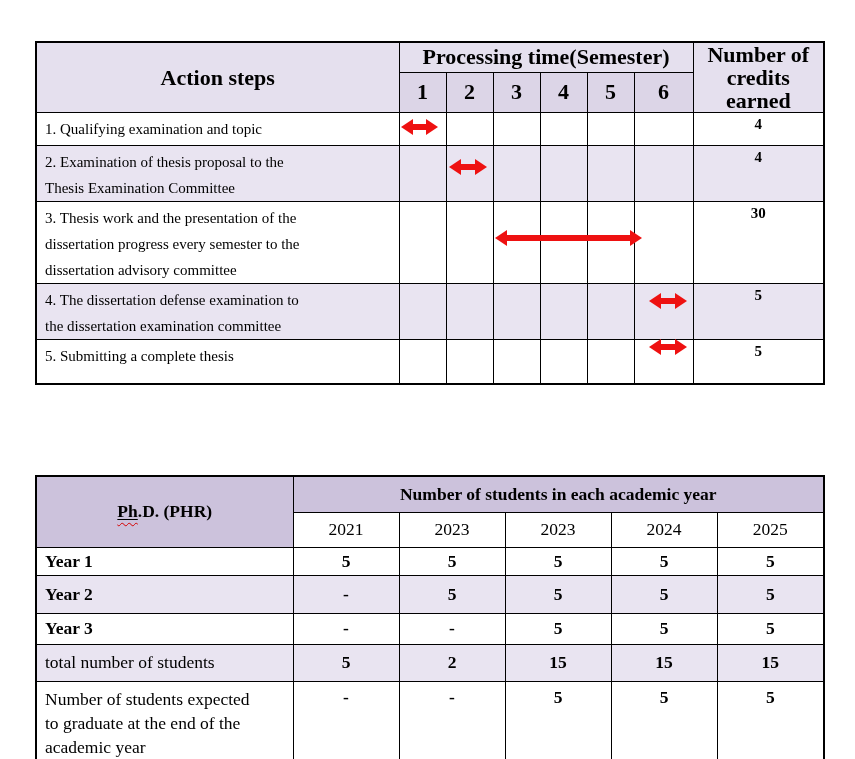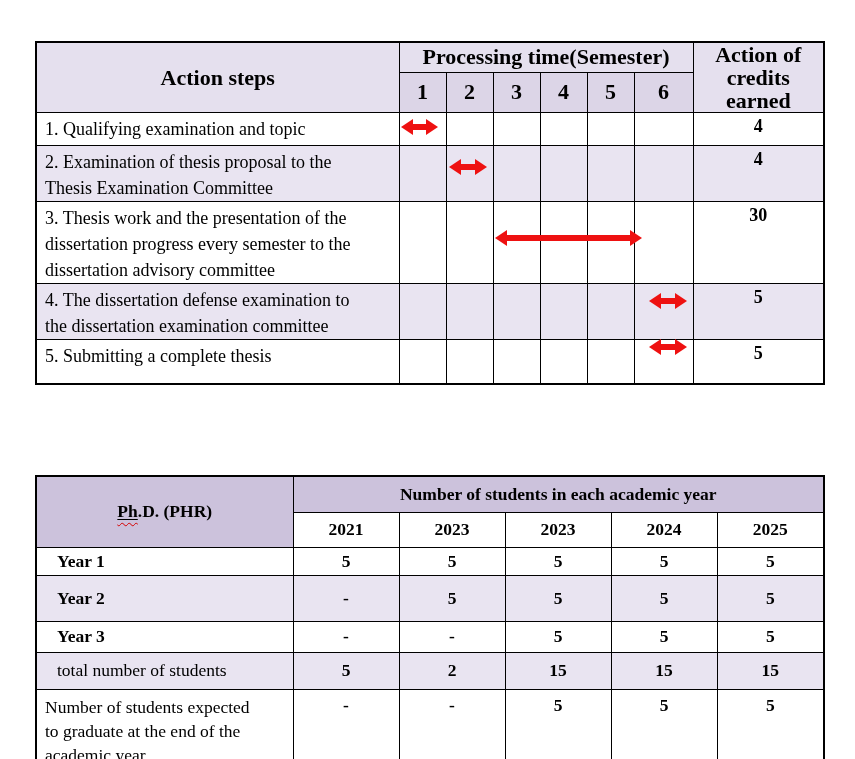--- a/index.html
+++ b/index.html
@@ -17,42 +17,42 @@
   }
   table{border-collapse:collapse;table-layout:fixed;width:788px;}
   th,td{border:1px solid var(--border);padding:0;overflow:visible;}
   .t1-wrap{position:absolute;left:35px;top:41px;width:788px;}
   .t2-wrap{position:absolute;left:35px;top:475px;width:788px;}
   table{border:2px solid var(--border);}
   
   .t1 th{background:var(--header-light);font-weight:bold;font-size:22px;text-align:center;vertical-align:middle;}
   .t1 th.sem{background:var(--header-sub);}
   .t1 th.credits-h{line-height:23px;}
-  .t1 td{font-size:18px;background:#fff;}
+  .t1 td{font-size:15px;background:#fff;}
   .t1 tr.shade td{background:var(--row-shade);}
   .t1 td.label{text-align:left;vertical-align:top;padding:3px 6px 0 8px;line-height:26px;}
   .t1 td.credits{font-weight:bold;text-align:center;vertical-align:top;padding-top:3px;}
   .line{display:block;}
   
   .arrow{position:absolute;height:16px;display:flex;align-items:center;z-index:5;}
   .arrow::before,.arrow::after{content:"";width:0;height:0;border-top:8px solid transparent;border-bottom:8px solid transparent;}
   .arrow::before{border-right:12px solid var(--arrow-red);}
   .arrow::after{border-left:12px solid var(--arrow-red);}
   .arrow .shaft{flex:1;height:6px;background:var(--arrow-red);}
   .arrow.a1{left:366px;top:78px;width:37px;}
   .arrow.a2{left:414px;top:118px;width:38px;}
   .arrow.a3{left:460px;top:189px;width:147px;}
   .arrow.a4{left:614px;top:252px;width:38px;}
   .arrow.a5{left:614px;top:298px;width:38px;}
   
   .t2 th.dark{background:var(--header-dark);font-weight:bold;font-size:17.5px;text-align:center;vertical-align:middle;}
-  .t2 th.year{background:#fff;font-weight:bold;font-size:17.5px;text-align:center;vertical-align:middle;}
+  .t2 th.year{background:#fff;font-weight:normal;font-size:17.5px;text-align:center;vertical-align:middle;}
   .t2 td{font-size:17.5px;background:#fff;}
   .t2 tr.shade td{background:var(--row-shade);}
-  .t2 td.rlabel{text-align:left;vertical-align:middle;padding-left:20px;font-weight:bold;}
+  .t2 td.rlabel{text-align:left;vertical-align:middle;padding-left:8px;font-weight:bold;}
   .t2 td.rlabel.normal{font-weight:normal;}
   .t2 td.rlabel.multiline{vertical-align:top;padding:5px 8px 16px 8px;line-height:24px;font-weight:normal;}
   .t2 td.val{font-weight:bold;text-align:center;vertical-align:middle;}
   .t2 tr.last td.val{vertical-align:top;padding-top:5px;}
   .squiggle{text-decoration:underline wavy #d40000;text-underline-offset:5px;text-decoration-thickness:1px;}
   .squiggle .solid{text-decoration:underline solid #000;text-underline-offset:2px;text-decoration-thickness:1px;}
 </style>
 </head>
 <body>
 
@@ -68,21 +68,21 @@
         <col style="width:47px">
           <col style="width:47px">
           <col style="width:59px">
           <col style="width:131px">
       </colgroup>
       <thead>
         <tr style="height:30px">
           <th rowspan="2">Action steps</th>
           <th colspan="6">Processing time(Semester)</th>
           <th rowspan="2" class="credits-h">
-            <span class="line">Action of</span>
+            <span class="line">Number of</span>
             <span class="line">credits</span>
             <span class="line">earned</span>
           </th>
         </tr>
         <tr style="height:40px">
           <th class="sem">1</th>
           <th class="sem">2</th>
           <th class="sem">3</th>
           <th class="sem">4</th>
           <th class="sem">5</th>
@@ -201,21 +201,21 @@
       </thead>
       <tbody>
         <tr style="height:28px">
           <td class="rlabel">Year 1</td>
           <td class="val">5</td>
           <td class="val">5</td>
           <td class="val">5</td>
           <td class="val">5</td>
           <td class="val">5</td>
         </tr>
-        <tr class="shade" style="height:46px">
+        <tr class="shade" style="height:38px">
           <td class="rlabel">Year 2</td>
           <td class="val">-</td>
           <td class="val">5</td>
           <td class="val">5</td>
           <td class="val">5</td>
           <td class="val">5</td>
         </tr>
         <tr style="height:31px">
           <td class="rlabel">Year 3</td>
           <td class="val">-</td>

